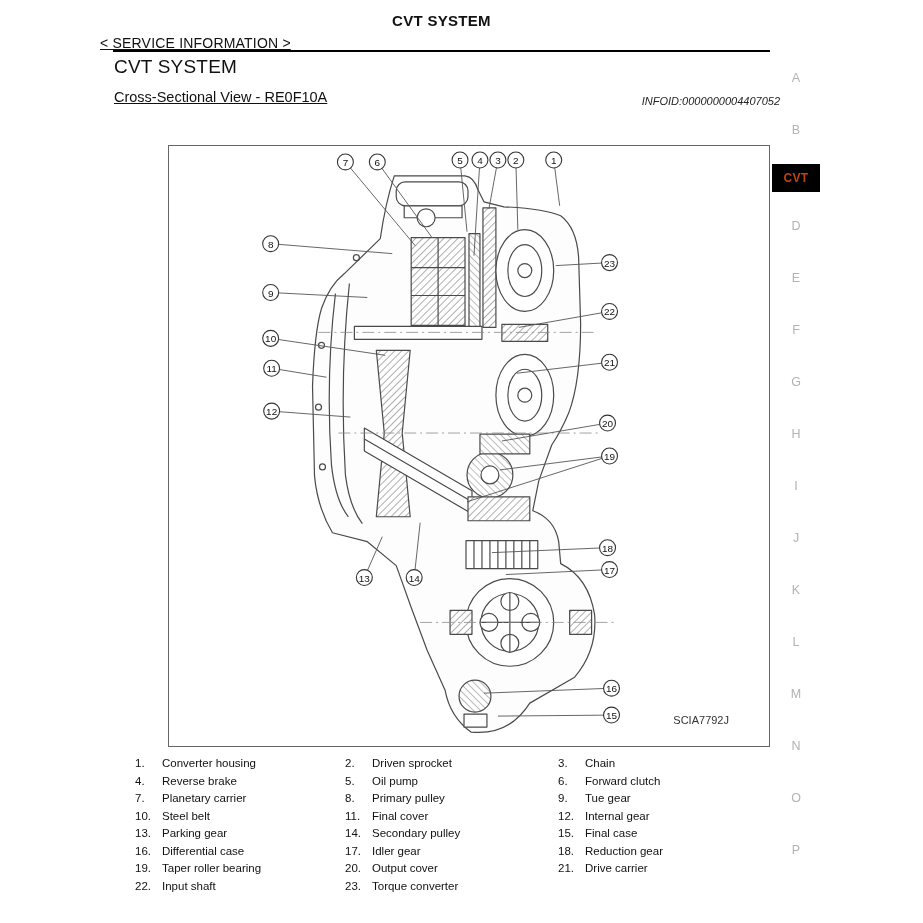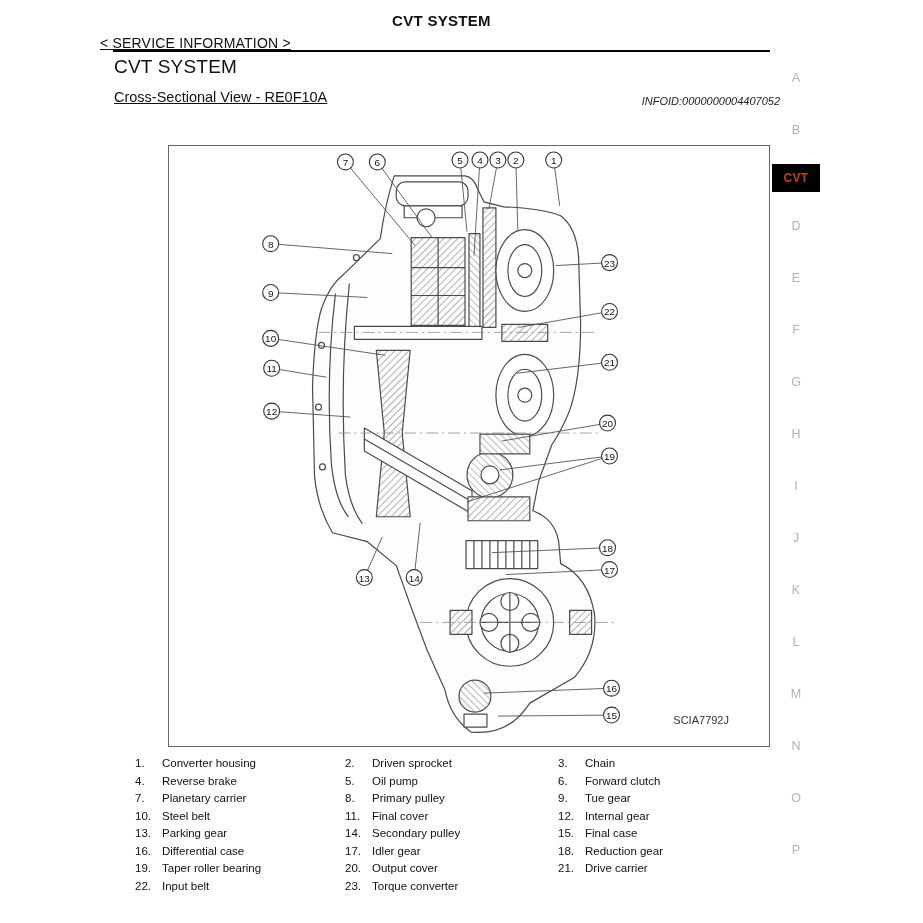--- a/index.html
+++ b/index.html
@@ -291,19 +291,19 @@
     <div class="legend-item">
       <span class="ln">20.</span>
       <span>Output cover</span>
     </div>
     <div class="legend-item">
       <span class="ln">21.</span>
       <span>Drive carrier</span>
     </div>
     <div class="legend-item">
       <span class="ln">22.</span>
-      <span>Input belt</span>
+      <span>Input shaft</span>
     </div>
     <div class="legend-item">
       <span class="ln">23.</span>
       <span>Torque converter</span>
     </div>
   </div>
 
 </body></html>

